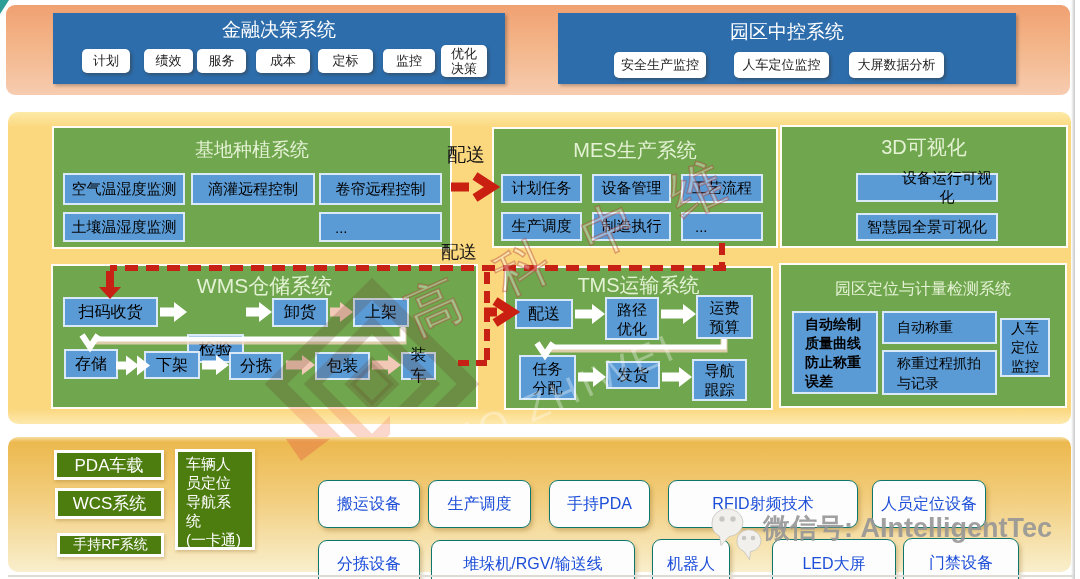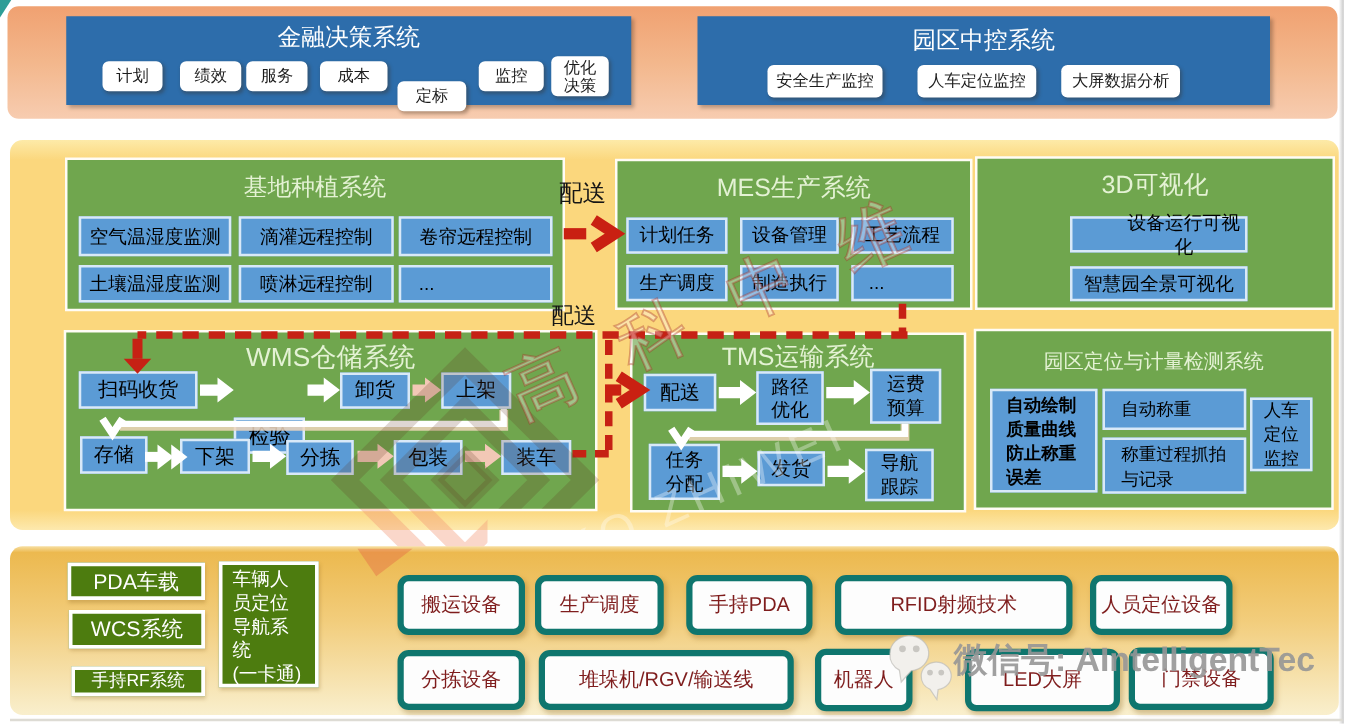--- a/index.html
+++ b/index.html
@@ -2,21 +2,21 @@
 <html><head>
 <meta charset="utf-8">
 <style>
 html,body{margin:0;padding:0;}
 body{width:1080px;height:579px;overflow:hidden;background:#ffffff;font-family:"Liberation Sans",sans-serif;}
 #page{position:relative;width:1080px;height:579px;}
 .abs{position:absolute;}
 .bluebox{position:absolute;background:#5b9bd5;border:2px solid #d9e9f8;color:#000000;display:flex;align-items:center;justify-content:center;text-align:center;box-sizing:border-box;}
 .gtitle{position:absolute;color:#e4f2d4;text-align:center;white-space:nowrap;}
 .wbtn{position:absolute;background:#fff;border-radius:5px;box-shadow:1.5px 2px 3px rgba(60,40,20,.35);color:#1c1c1c;display:flex;align-items:center;justify-content:center;box-sizing:border-box;}
-.bigwbtn{position:absolute;background:#fdfdfd;border-radius:9px;box-shadow:2px 3px 4px rgba(140,100,30,.35);border:5px solid #0f766e;color:#7f1d1d;display:flex;align-items:center;justify-content:center;box-sizing:border-box;font-size:16px;}
+.bigwbtn{position:absolute;background:#fdfdfd;border-radius:9px;box-shadow:2px 3px 4px rgba(140,100,30,.35);border:1px solid #0f766e;color:#1d4ed8;display:flex;align-items:center;justify-content:center;box-sizing:border-box;font-size:16px;margin-top:20px;}
 .lblue{position:absolute;background:#4d7c0f;border:3px solid #ffffff;color:#fff;display:flex;align-items:center;justify-content:center;box-sizing:border-box;box-shadow:1px 2px 3px rgba(140,100,30,.3);}
 </style>
 </head>
 <body>
 <div id="page">
 
 <div class="abs" style="left:6px;top:5px;width:1064px;height:90px;border-radius:9px;background:linear-gradient(180deg,#f0a171 0%,#f3b78c 50%,#f7ccb0 100%);"></div>
 
 <div class="abs" style="left:53px;top:13px;width:452px;height:71px;background:#2d6dab;box-shadow:2px 2px 3px rgba(0,0,0,.25);"></div>
 
@@ -27,21 +27,21 @@
 <div class="abs" style="left:558px;top:19px;width:458px;text-align:center;color:#fff;font-size:19px;">园区中控系统</div>
 
 <div class="wbtn" style="left:82px;top:49px;width:48px;height:24px;font-size:13px;">计划</div>
 
 <div class="wbtn" style="left:144px;top:49px;width:49px;height:24px;font-size:13px;">绩效</div>
 
 <div class="wbtn" style="left:197px;top:49px;width:49px;height:24px;font-size:13px;">服务</div>
 
 <div class="wbtn" style="left:256px;top:49px;width:54px;height:24px;font-size:13px;">成本</div>
 
-<div class="wbtn" style="left:318px;top:49px;width:55px;height:24px;font-size:13px;margin-top:16px;">定标</div>
+<div class="wbtn" style="left:318px;top:49px;width:55px;height:24px;font-size:13px;">定标</div>
 
 <div class="wbtn" style="left:383px;top:49px;width:52px;height:24px;font-size:13px;">监控</div>
 
 <div class="wbtn" style="left:441px;top:45px;width:46px;height:32px;font-size:13px;line-height:15px;">优化<br>决策</div>
 
 <div class="wbtn" style="left:614px;top:52px;width:92px;height:26px;font-size:13px;">安全生产监控</div>
 
 <div class="wbtn" style="left:734px;top:52px;width:95px;height:26px;font-size:13px;">人车定位监控</div>
 
 <div class="wbtn" style="left:849px;top:52px;width:95px;height:26px;font-size:13px;">大屏数据分析</div>
@@ -53,21 +53,20 @@
 <div class="gtitle" style="left:54px;top:137px;width:396px;font-size:19px;">基地种植系统</div>
 
 <div class="bluebox" style="left:63px;top:173px;width:122px;height:32px;font-size:15px;">空气温湿度监测</div>
 
 <div class="bluebox" style="left:191px;top:173px;width:124px;height:32px;font-size:15px;">滴灌远程控制</div>
 
 <div class="bluebox" style="left:319px;top:173px;width:123px;height:32px;font-size:15px;">卷帘远程控制</div>
 
 <div class="bluebox" style="left:63px;top:212px;width:122px;height:30px;font-size:15px;">土壤温湿度监测</div>
 
-<div class="bluebox" style="left:191px;top:212px;width:124px;height:30px;font-size:15px;">喷淋远程控制</div>
 
 <div class="bluebox" style="left:319px;top:212px;width:123px;height:30px;font-size:15px;justify-content:flex-start;padding-left:14px;">...</div>
 
 <div class="abs" style="left:494px;top:129px;width:282px;height:117px;background:#70a64e;box-shadow:0 0 0 2px rgba(255,255,255,0.92);"></div>
 
 <div class="gtitle" style="left:494px;top:137px;width:282px;font-size:20px;">MES生产系统</div>
 
 <div class="bluebox" style="left:501px;top:174px;width:81px;height:29px;font-size:15px;">计划任务</div>
 
 <div class="bluebox" style="left:592px;top:174px;width:79px;height:29px;font-size:15px;">设备管理</div>
@@ -101,21 +100,21 @@
 <div class="bluebox" style="left:353px;top:298px;width:56px;height:29px;font-size:16px;">上架</div>
 
 <div class="bluebox" style="left:64px;top:349px;width:54px;height:30px;font-size:16px;">存储</div>
 
 <div class="bluebox" style="left:144px;top:351px;width:56px;height:28px;font-size:16px;">下架</div>
 
 <div class="bluebox" style="left:229px;top:352px;width:54px;height:28px;font-size:16px;">分拣</div>
 
 <div class="bluebox" style="left:315px;top:352px;width:55px;height:28px;font-size:16px;">包装</div>
 
-<div class="bluebox" style="left:401px;top:352px;width:56px;height:28px;font-size:16px;">装车</div>
+<div class="bluebox" style="left:401px;top:352px;width:35px;height:28px;font-size:16px;">装车</div>
 
 <div class="abs" style="left:506px;top:268px;width:265px;height:140px;background:#70a64e;box-shadow:0 0 0 2px rgba(255,255,255,0.92);"></div>
 
 <div class="gtitle" style="left:506px;top:272px;width:265px;font-size:20px;">TMS运输系统</div>
 
 <div class="bluebox" style="left:515px;top:299px;width:58px;height:30px;font-size:16px;">配送</div>
 
 <div class="bluebox" style="left:605px;top:297px;width:54px;height:43px;font-size:15px;line-height:19px;">路径<br>优化</div>
 
 <div class="bluebox" style="left:696px;top:295px;width:57px;height:44px;font-size:15px;line-height:19px;">运费<br>预算</div>

